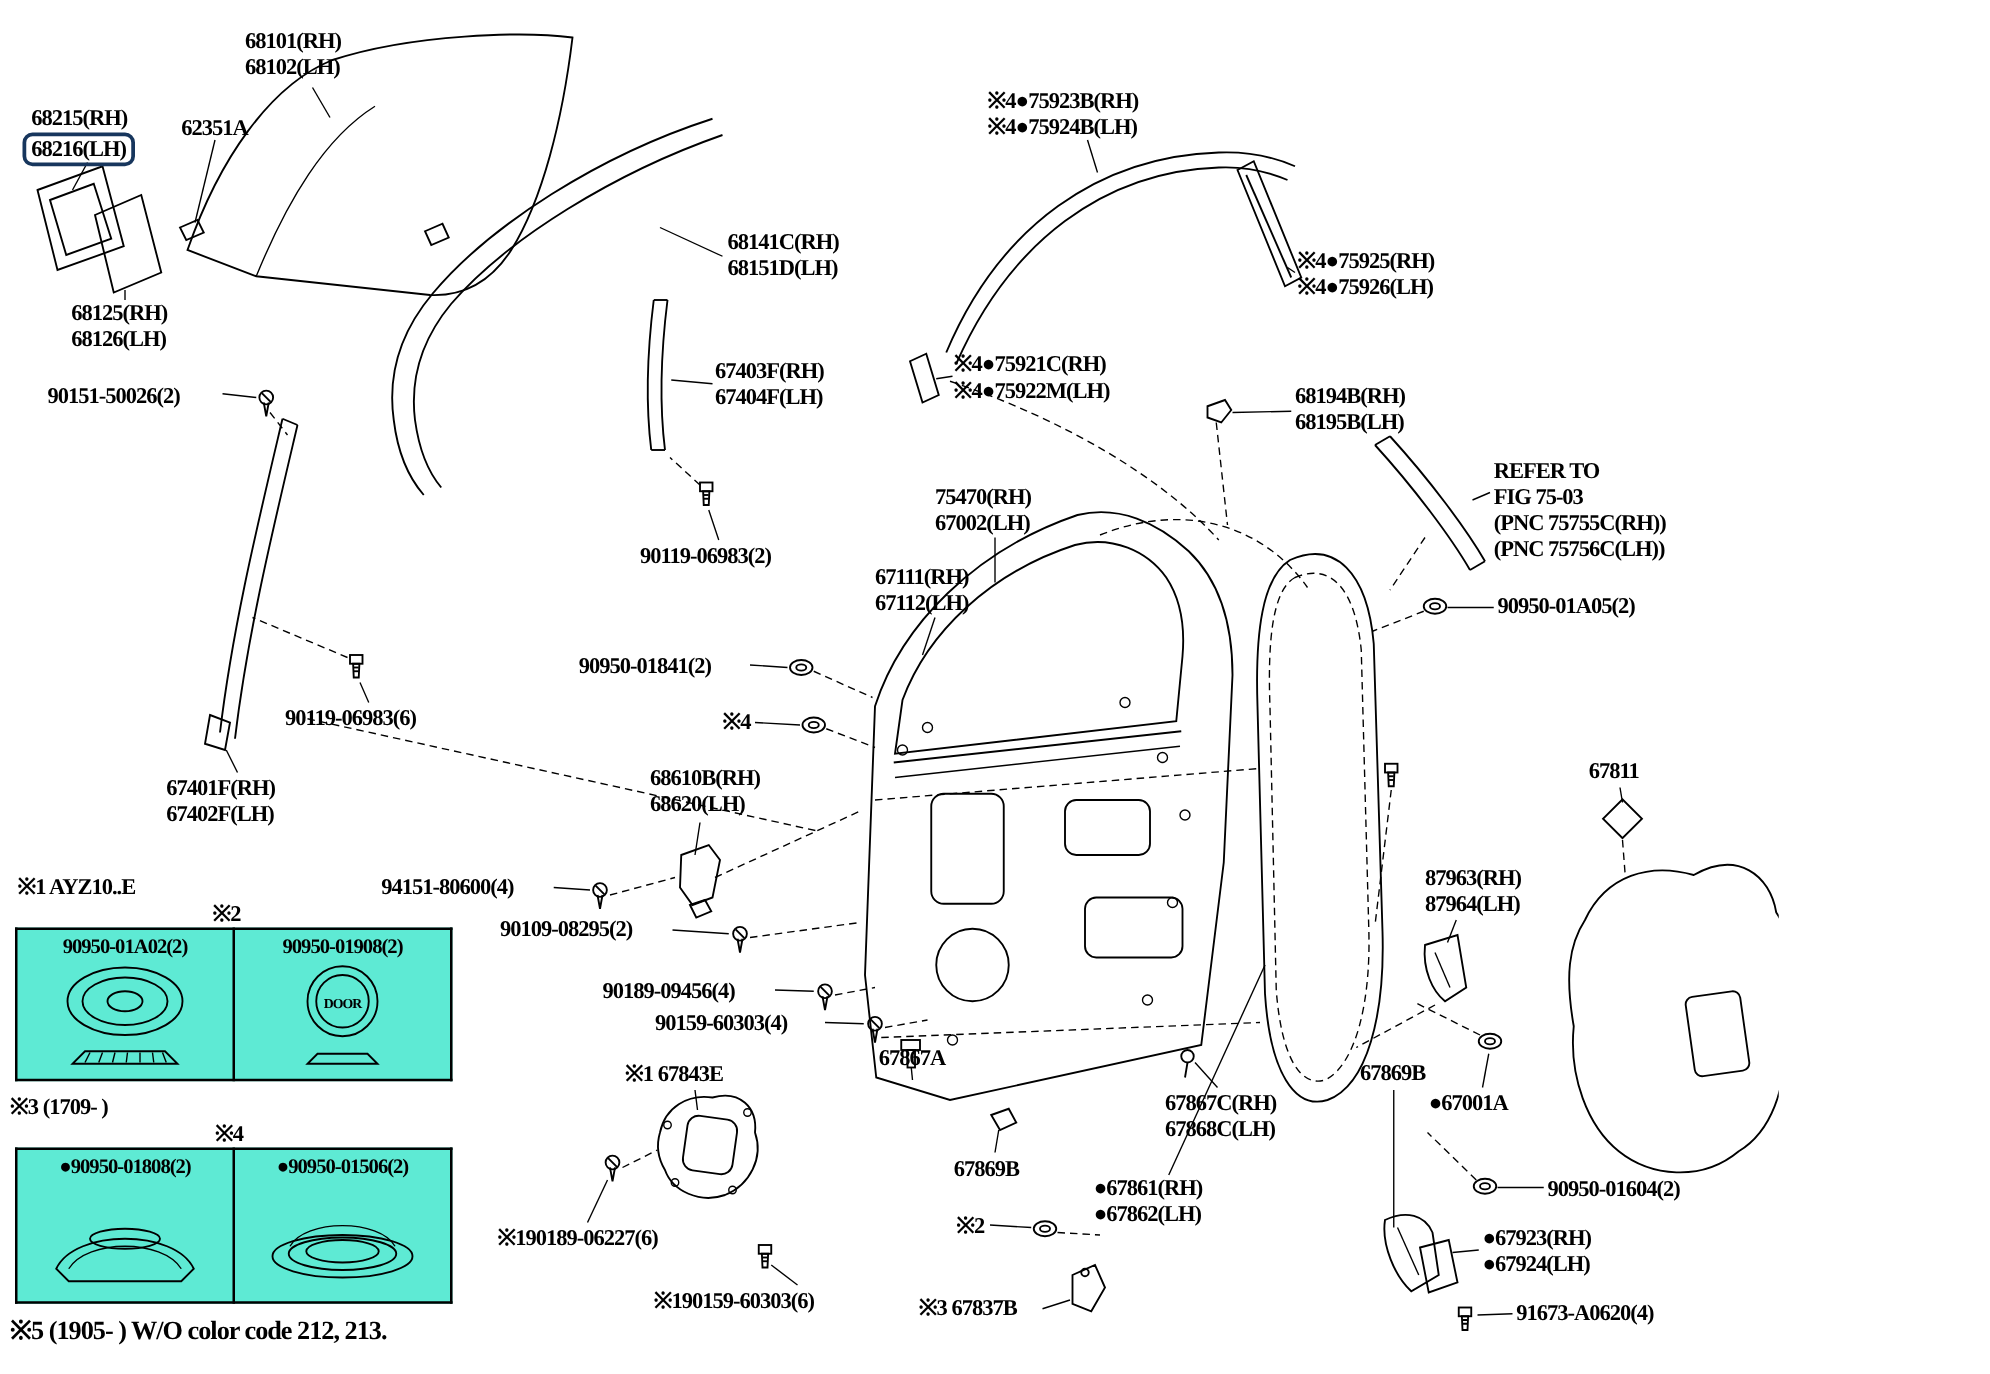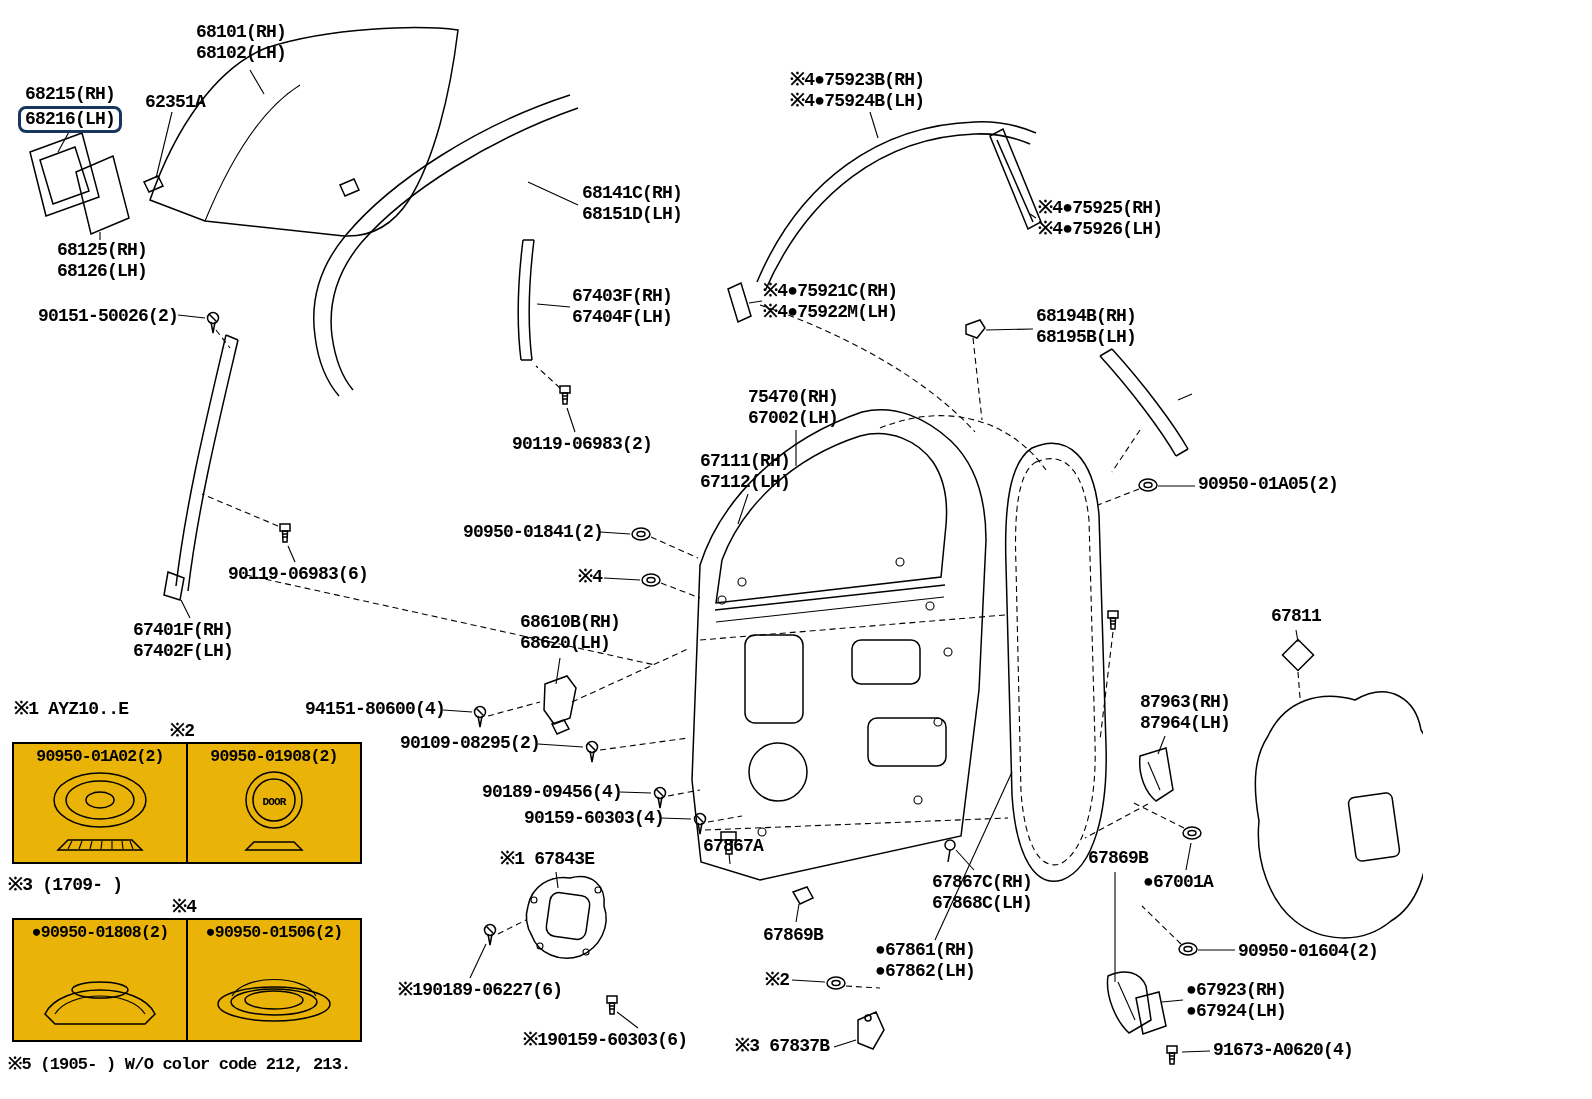--- a/index.html
+++ b/index.html
@@ -1,34 +1,34 @@
 <!DOCTYPE html>
 <html><head>
 <meta charset="utf-8">
 <style>
   html,body { margin:0; padding:0; background:#fff; }
   .stage {
     position:relative; width:1423px; height:1099px; background:#ffffff;
-    font-family:Liberation Mono, monospace;
+    font-family:Liberation Serif, serif;
     color:#000; overflow:hidden;
   }
   svg.art { position:absolute; left:0; top:0; }
   .lbl {
     position:absolute; font-size:18px; line-height:21px; white-space:nowrap;
     letter-spacing:-0.8px; font-weight:bold;
   }
-  .lbl.small { font-size:17px; }
+  .lbl.small { font-size:21px; }
   .hl {
     display:inline-block; border:3px solid #17365d; border-radius:8px;
     padding:0 4px; margin-left:-7px; margin-top:1px;
   }
   .legend { line-height:28px; }
   .figno { font-size:23px; }
   .ptable {
-    position:absolute; border-collapse:collapse; background:#eab308;
+    position:absolute; border-collapse:collapse; background:#5eead4;
   }
   .ptable td {
     border:2px solid #000; width:172px; text-align:center;
     font-size:16.5px; font-weight:bold; letter-spacing:-0.8px;
     padding:3px 0 0 0; vertical-align:top;
   }
   .cellart { display:block; margin:0 auto; }
   .p { stroke:#000; fill:none; stroke-width:1.5; }
   .thin { stroke:#000; fill:none; stroke-width:1.1; }
   .dash { stroke:#000; fill:none; stroke-width:1.1; stroke-dasharray:6 4; }
@@ -349,20 +349,26 @@
   <div class="lbl" style="left:763px;top:281px">
       <div>※4●75921C(RH)</div>
       <div>※4●75922M(LH)</div>
     </div>
 
   <div class="lbl" style="left:1036px;top:306px">
       <div>68194B(RH)</div>
       <div>68195B(LH)</div>
     </div>
 
+  <div class="lbl" style="left:1195px;top:366px">
+      <div>REFER TO</div>
+      <div>FIG 75-03</div>
+      <div>(PNC 75755C(RH))</div>
+      <div>(PNC 75756C(LH))</div>
+    </div>
 
   <div class="lbl" style="left:748px;top:387px">
       <div>75470(RH)</div>
       <div>67002(LH)</div>
     </div>
 
   <div class="lbl" style="left:700px;top:451px">
       <div>67111(RH)</div>
       <div>67112(LH)</div>
     </div>

